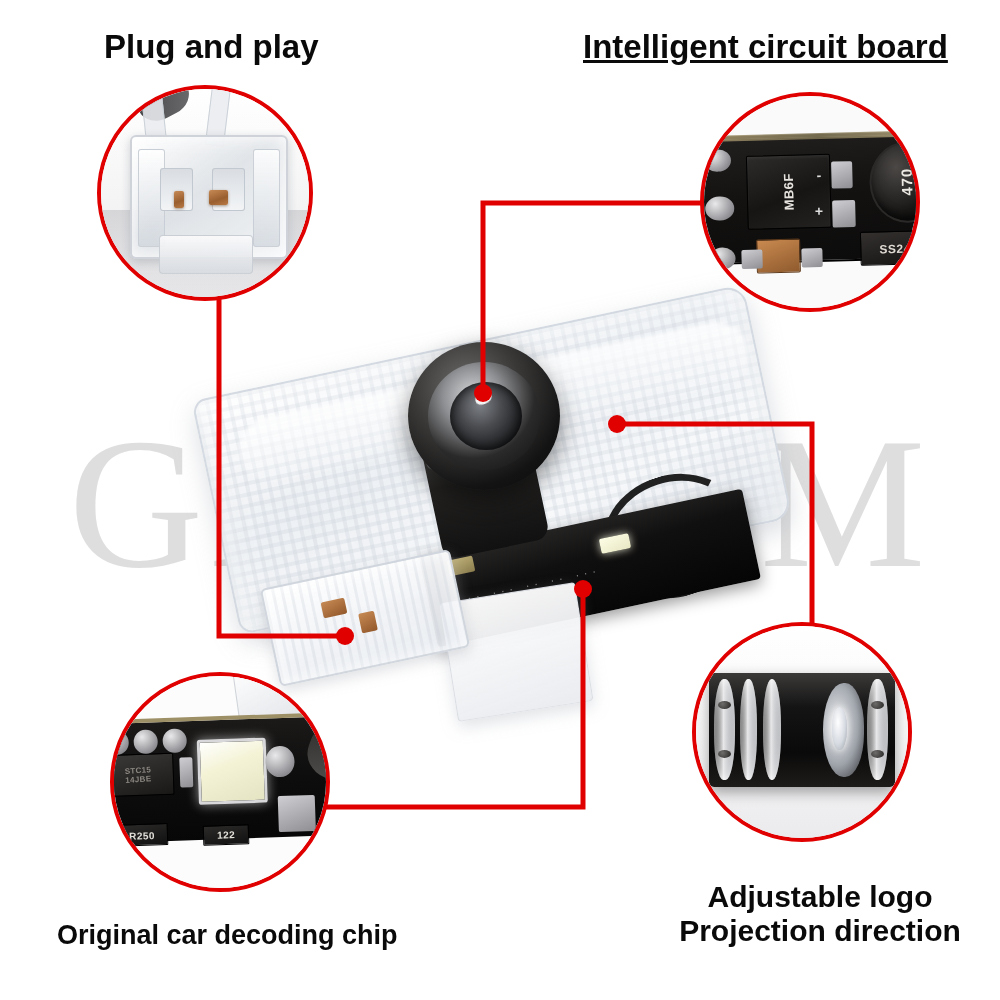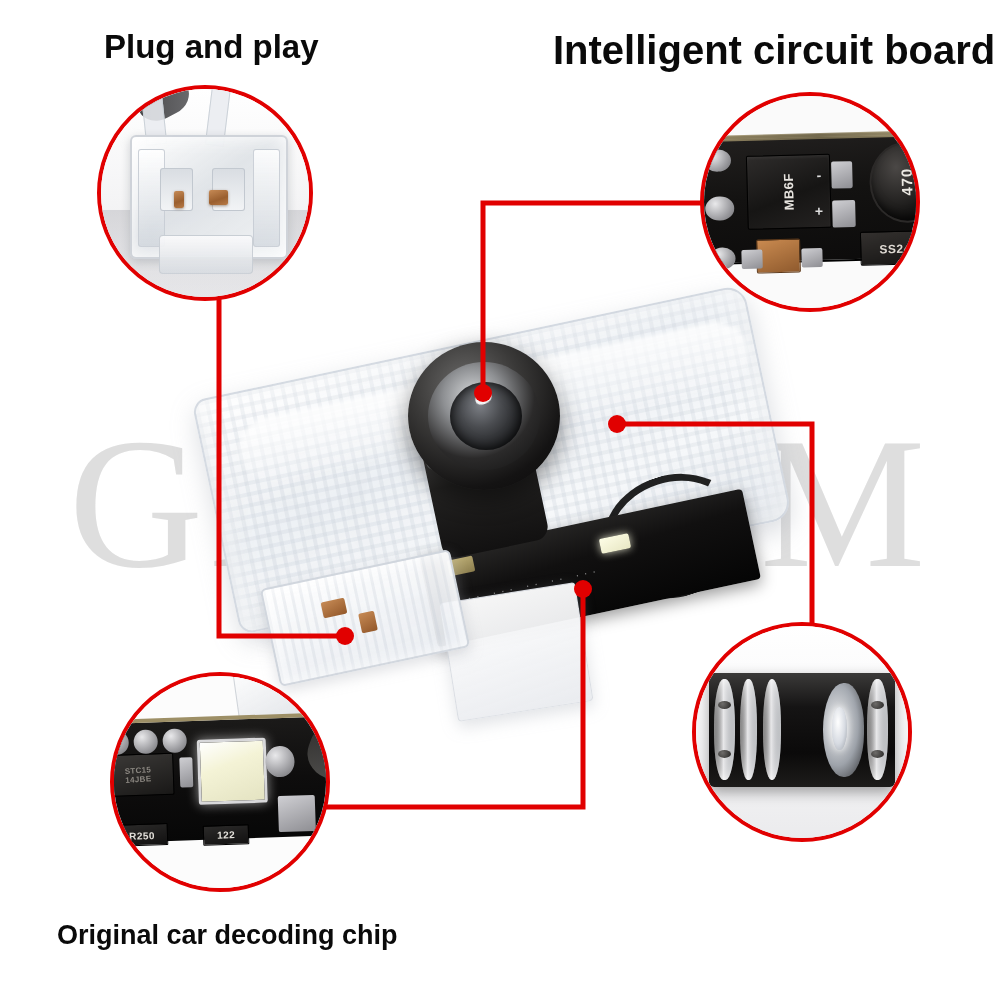--- a/index.html
+++ b/index.html
@@ -38,21 +38,21 @@
   
   .label {
     position: absolute;
     font-family: "Liberation Sans", sans-serif;
     font-weight: bold;
     color: #0a0a0a;
     white-space: nowrap;
     z-index: 30;
   }
   .label-1 { left: 104px; top: 28px; font-size: 33px; }
-  .label-2 { left: 553px; top: 28px; font-size: 40px; }
+  .label-2 { left: 583px; top: 28px; font-size: 33px; text-decoration: underline; }
   .label-3 { left: 57px;  top: 920px; font-size: 27px; }
   .label-4 { left: 660px; top: 880px; font-size: 30px; text-align: center; width: 320px; }
   .label-4 .l4line { display: block; line-height: 1.12; }
 
   
   #lines {
     position: absolute;
     left: 0; top: 0;
     width: 1000px; height: 1000px;
     z-index: 18;
@@ -607,14 +607,18 @@
       </div>
     </div>
   </div>
 
   <div class="label label-1">Plug and play</div>
 
   <div class="label label-2">Intelligent circuit board</div>
 
   <div class="label label-3">Original car decoding chip</div>
 
+  <div class="label label-4">
+    <span class="l4line">Adjustable logo</span>
+    <span class="l4line">Projection direction</span>
+  </div>
 
 </div>
 
 </body></html>

